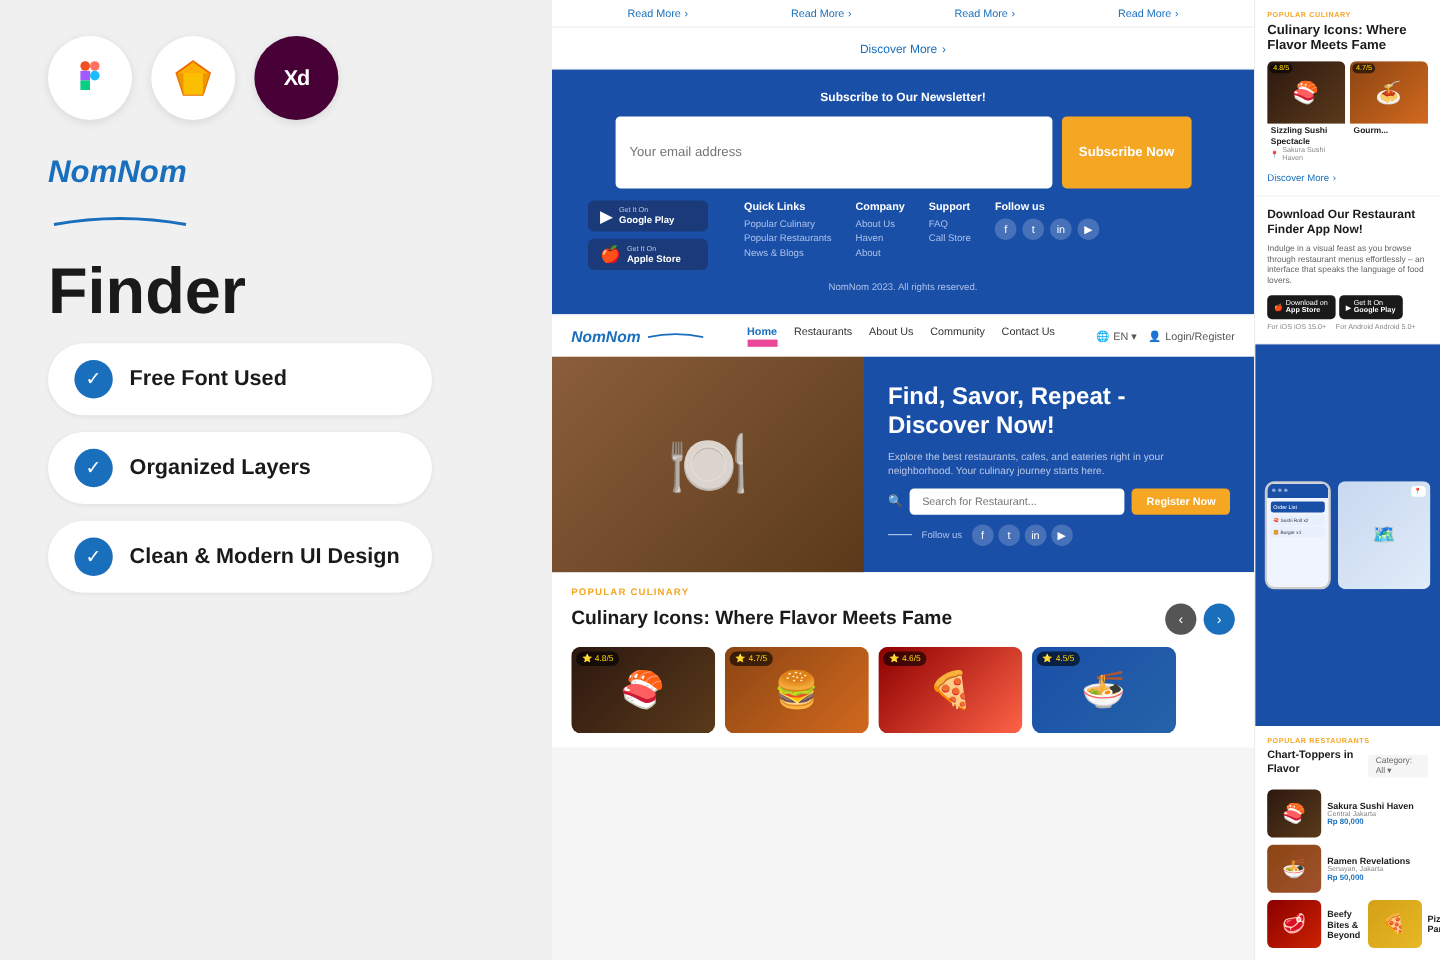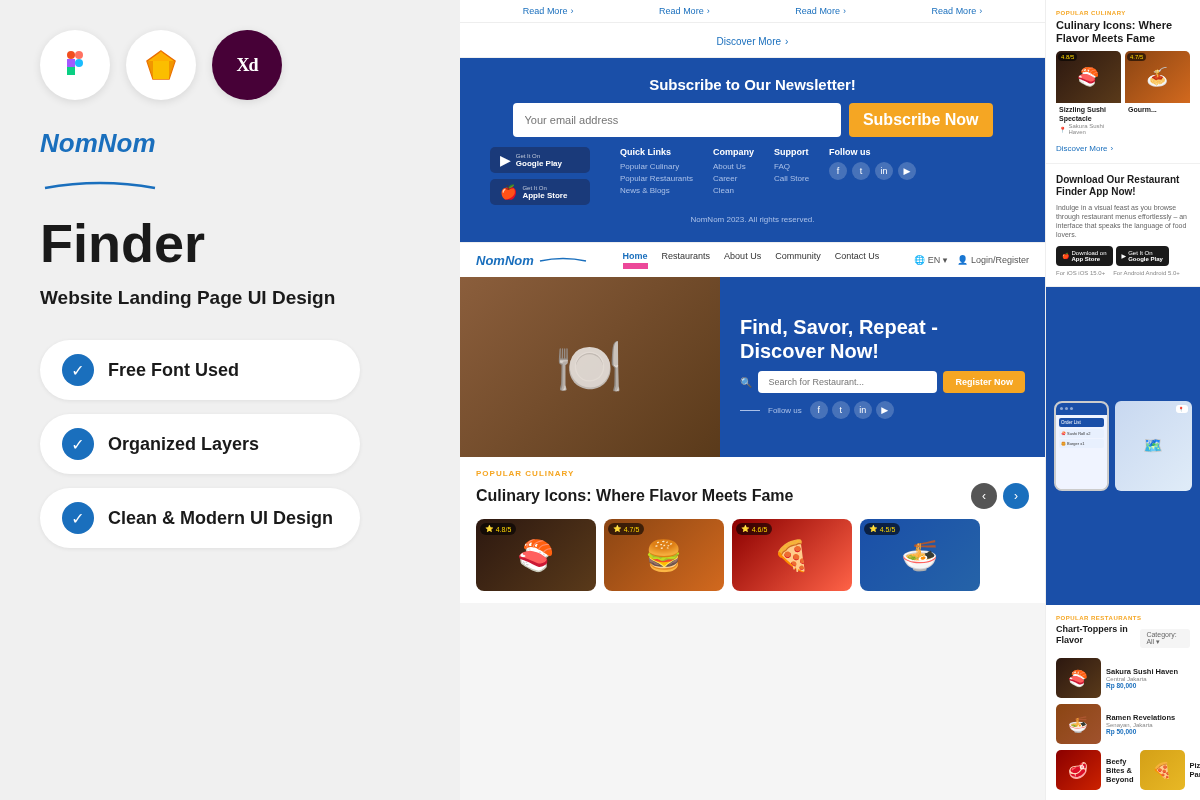--- a/index.html
+++ b/index.html
@@ -20,21 +20,20 @@
       padding: 30px 40px;
       display: flex;
       flex-direction: column;
       gap: 0;
     }
 
     .tool-icons {
       display: flex;
       gap: 16px;
       margin-bottom: 28px;
-      font-family: Liberation Serif, serif;
     }
 
     .tool-icon {
       width: 70px;
       height: 70px;
       border-radius: 50%;
       background: white;
       display: flex;
       align-items: center;
       justify-content: center;
@@ -143,21 +142,21 @@
       background: #1a4fa8;
       padding: 18px 30px;
       display: flex;
       flex-direction: column;
       align-items: center;
       gap: 10px;
     }
 
     .newsletter-title {
       color: white;
-      font-size: 15px;
+      font-size: 10px;
       font-weight: 700;
     }
 
     .newsletter-form {
       display: flex;
       gap: 8px;
       width: 100%;
       max-width: 480px;
     }
 
@@ -168,23 +167,23 @@
       border-radius: 4px;
       font-size: 11px;
       color: #999;
       background: white;
     }
 
     .newsletter-btn {
       background: #f5a623;
       color: white;
       border: none;
-      padding: 8px 14px;
+      padding: 24px 14px;
       border-radius: 4px;
-      font-size: 16px;
+      font-size: 11px;
       font-weight: 700;
       cursor: pointer;
       white-space: nowrap;
     }
 
     .newsletter-footer-row {
       display: flex;
       gap: 30px;
       width: 100%;
       align-items: flex-start;
@@ -815,21 +814,20 @@
     </div>
     <svg width="120" height="10" viewBox="0 0 120 10">
       <path d="M5,7 Q60,-3 115,7" stroke="#1a6fbd" stroke-width="2.5" fill="none"></path>
     </svg>
   </div>
 
   <div class="main-title">
     <div>Finder</div>
   </div>
 
-  <div class="subtitle">Website Landing Page UI Design</div>
 
   <div class="feature-list">
     <div class="feature-item">
       <div class="check-circle">✓</div>
       <span class="feature-label">Free Font Used</span>
     </div>
     <div class="feature-item">
       <div class="check-circle">✓</div>
       <span class="feature-label">Organized Layers</span>
     </div>
@@ -893,22 +891,22 @@
           <div class="footer-links-grid">
             <div class="footer-col">
               <h4>Quick Links</h4>
               <a>Popular Culinary</a>
               <a>Popular Restaurants</a>
               <a>News &amp; Blogs</a>
             </div>
             <div class="footer-col">
               <h4>Company</h4>
               <a>About Us</a>
-              <a>Career</a>
-              <a>Clean</a>
+              <a>Haven</a>
+              <a>About</a>
             </div>
             <div class="footer-col">
               <h4>Support</h4>
               <a>FAQ</a>
               <a>Call Store</a>
             </div>
             <div class="follow-col">
               <h4>Follow us</h4>
               <div class="social-icons-row">
                 <div class="social-icon">f</div>
@@ -944,20 +942,21 @@
         </div>
 
         <div class="hero-content-area">
 
           <div class="hero-image">
             <div style="font-size:55px;opacity:0.8;">🍽️</div>
           </div>
 
           <div class="hero-text-area">
             <div class="hero-heading">Find, Savor, Repeat - Discover Now!</div>
+            <div class="hero-sub">Explore the best restaurants, cafes, and eateries right in your neighborhood. Your culinary journey starts here.</div>
             <div class="hero-search">
               <span style="color:#1a6fbd;font-size:10px;">🔍</span>
               <input class="hero-search-input" type="text" placeholder="Search for Restaurant..." style="">
               <button class="hero-search-btn">Register Now</button>
             </div>
             <div class="hero-follow-row">
               <span style="width:20px;height:1px;background:#aac0e8;display:inline-block;"></span>
               <span>Follow us</span>
               <div class="hero-social-icons">
                 <div class="social-icon">f</div>

